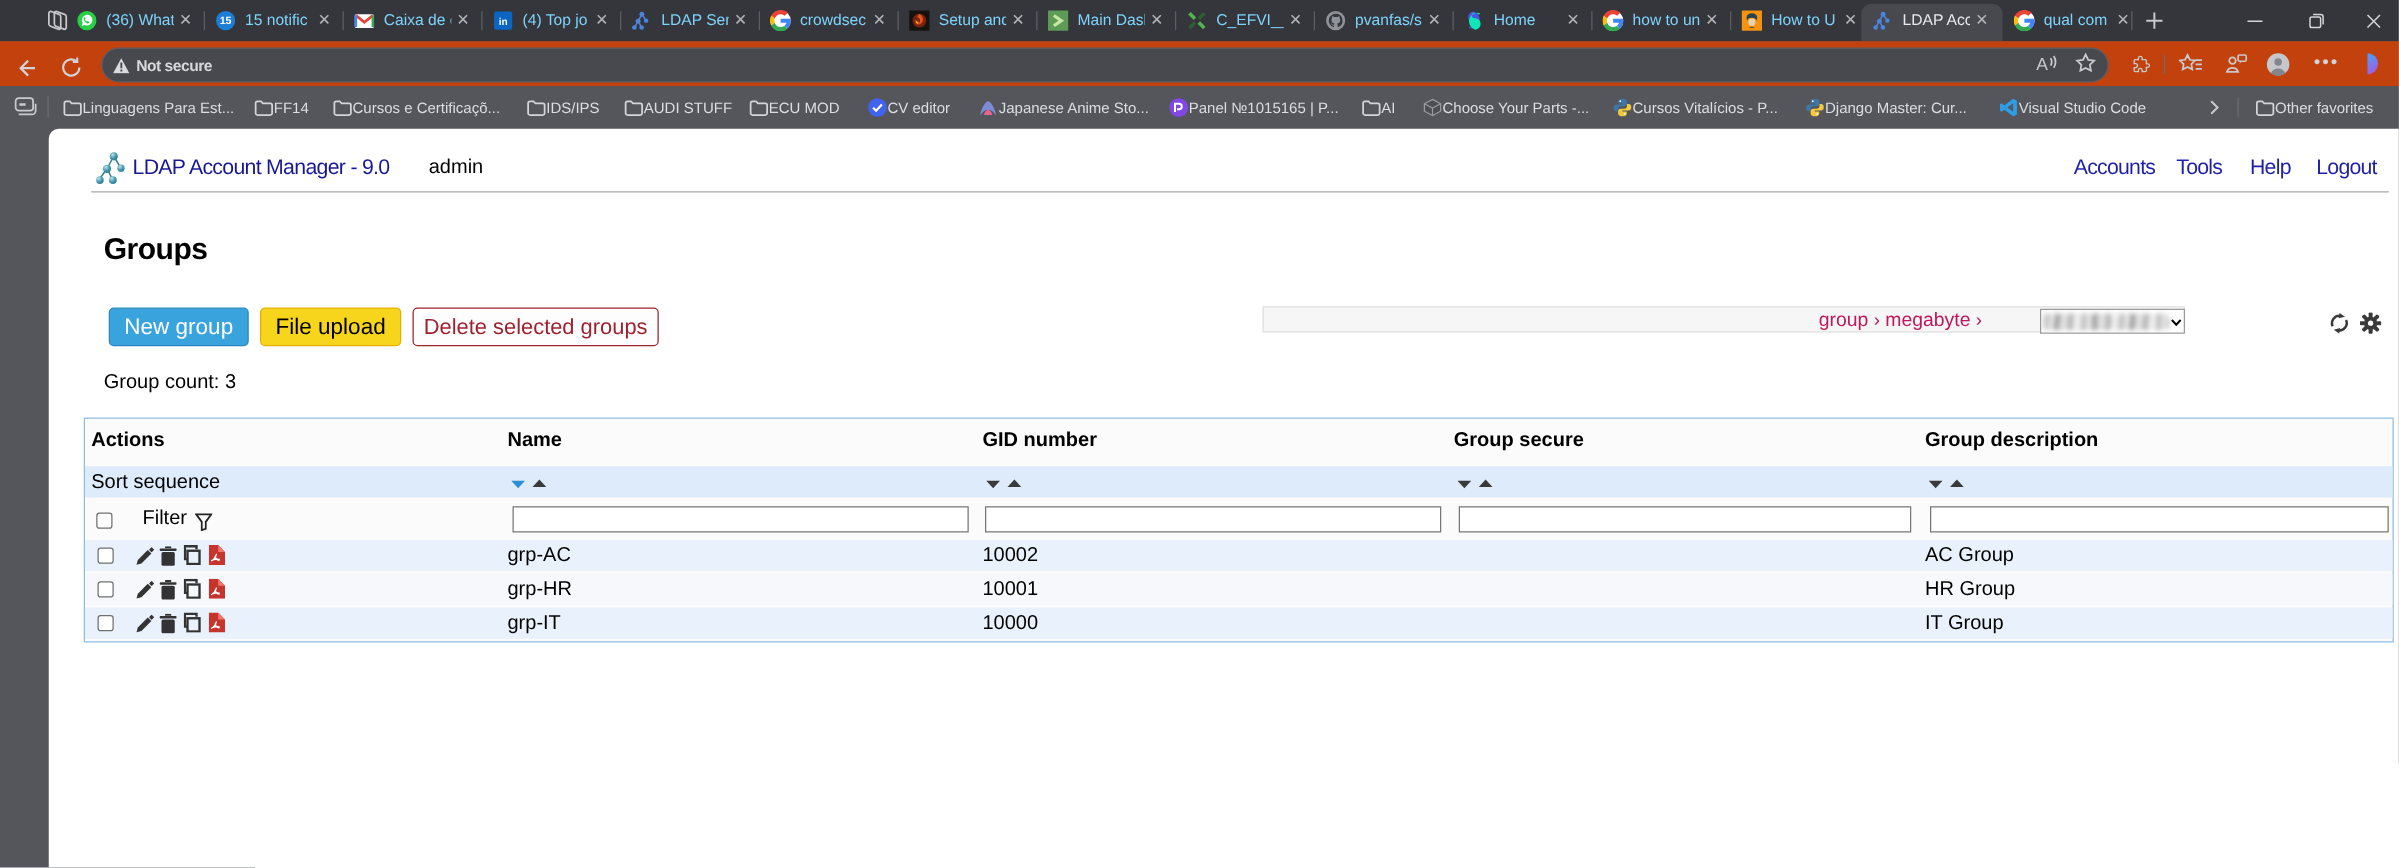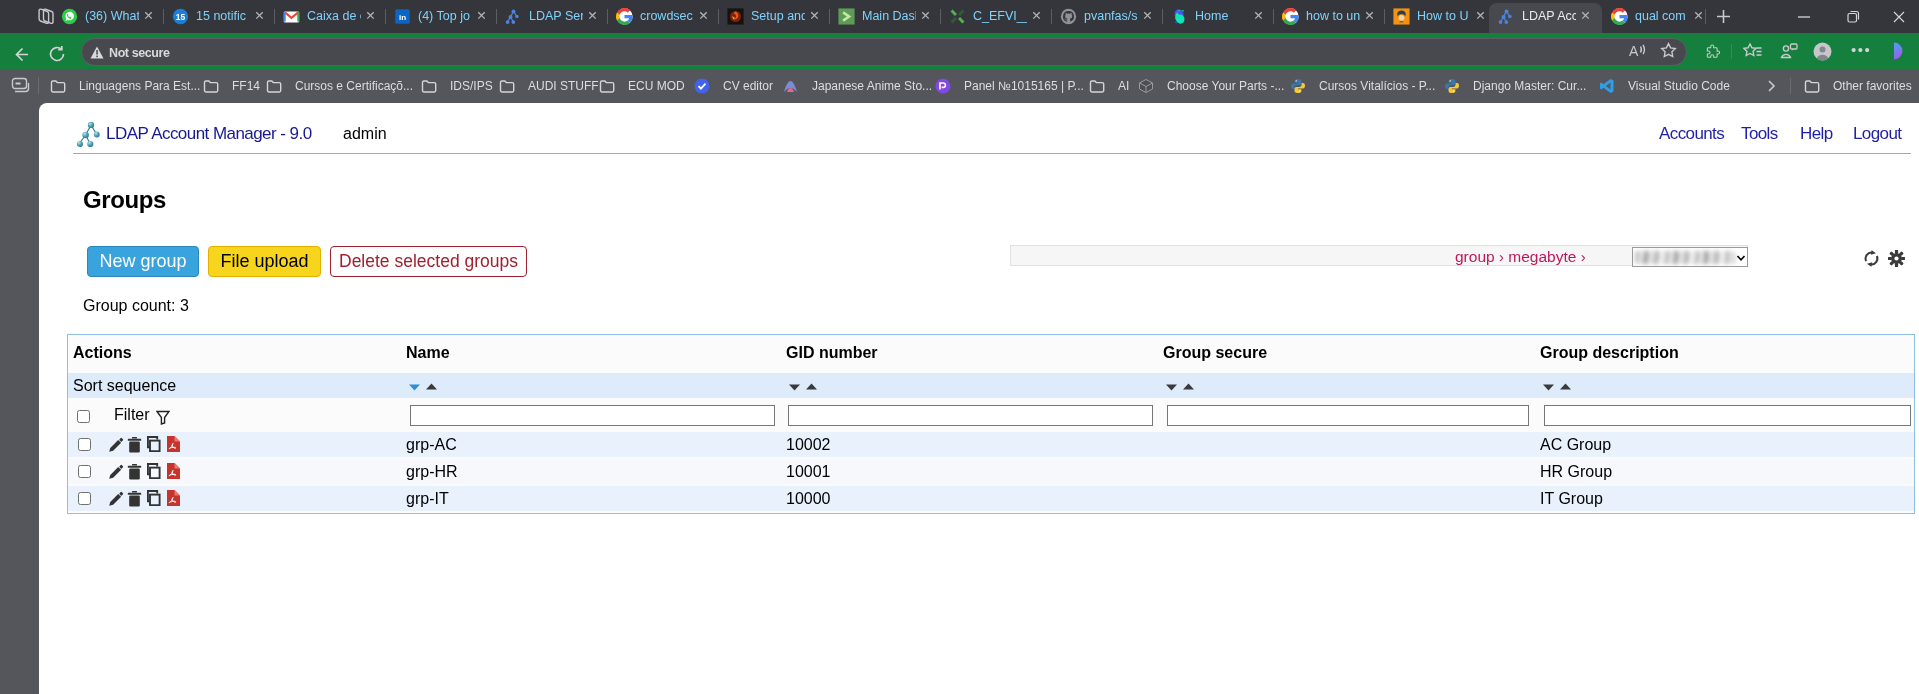--- a/index.html
+++ b/index.html
@@ -1,29 +1,29 @@
 <!DOCTYPE html>
 <html><head>
 <meta charset="utf-8">
 <style>
 * { margin:0; padding:0; box-sizing:border-box; }
 html,body { width:1919px; height:694px; overflow:hidden; }
 body { font-family:"Liberation Sans", sans-serif; position:relative; background:#55565c; }
 .abs { position:absolute; }
 #tabstrip { position:absolute; left:0; top:0; width:1919px; height:33px; background:#35363b; }
-#toolbar  { position:absolute; left:0; top:33px; width:1919px; height:36px; background:#15803d; }
+#toolbar  { position:absolute; left:0; top:33px; width:1919px; height:36px; background:#c2410c; }
 #favbar   { position:absolute; left:0; top:69px; width:1919px; height:34px; background:#55565c; }
 .tab { position:absolute; top:0; height:33px; }
 .tab .fav { position:absolute; left:9px; top:8px; width:17px; height:17px; }
 .tab .ttl { position:absolute; left:33px; top:9px; width:54px; height:16px; font-size:12.5px; color:#7dd3fc; white-space:nowrap; overflow:hidden; }
 .tab .x { position:absolute; left:89px; top:9px; width:15px; height:15px; color:#b2b4b7; font-size:12.5px; line-height:15px; text-align:center; font-weight:400;}
 .tabsep { position:absolute; top:9px; width:1px; height:15px; background:#5d5e63; }
 #activetab { position:absolute; left:1489px; top:3px; width:113px; height:30px; background:#48494e; border-radius:8px 8px 0 0; }
 #pill { position:absolute; left:81px; top:5px; width:1606px; height:28px; background:#48494e; border:1px solid #5e5f64; border-radius:14px; }
-.fitem { position:absolute; top:0; height:34px; display:flex; align-items:center; gap:13px; color:#dcdde0; font-size:12px; white-space:nowrap; }
+.fitem { position:absolute; top:0; height:34px; display:flex; align-items:center; gap:0; color:#dcdde0; font-size:12px; white-space:nowrap; }
 #page { position:absolute; left:8px; top:103px; width:1903px; height:591px; background:#ffffff; border-radius:8px 8px 0 0; font-size:16px; color:#000;margin-left:31px; }
 .nl { color:#1f1fa8; }
 input.flt { position:absolute; height:21px; border:1px solid #767676; background:#fff; border-radius:0; }
 .cb { position:absolute; width:13px; height:13px; border:1px solid #707070; border-radius:2.5px; background:#fff; }
 </style>
 </head>
 <body>
 
 <div id="tabstrip">
 <svg class="abs" style="left:34px;top:6px" width="22" height="22" viewBox="0 0 22 22">

